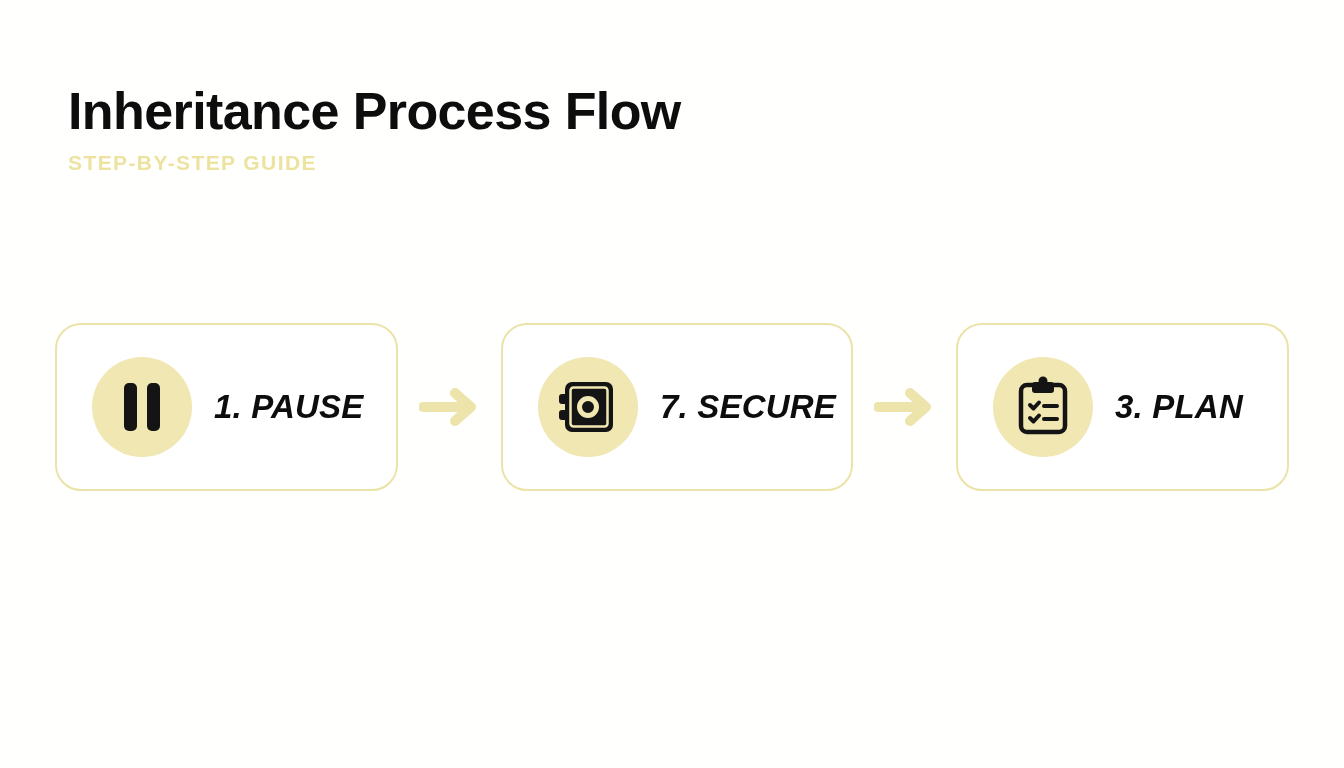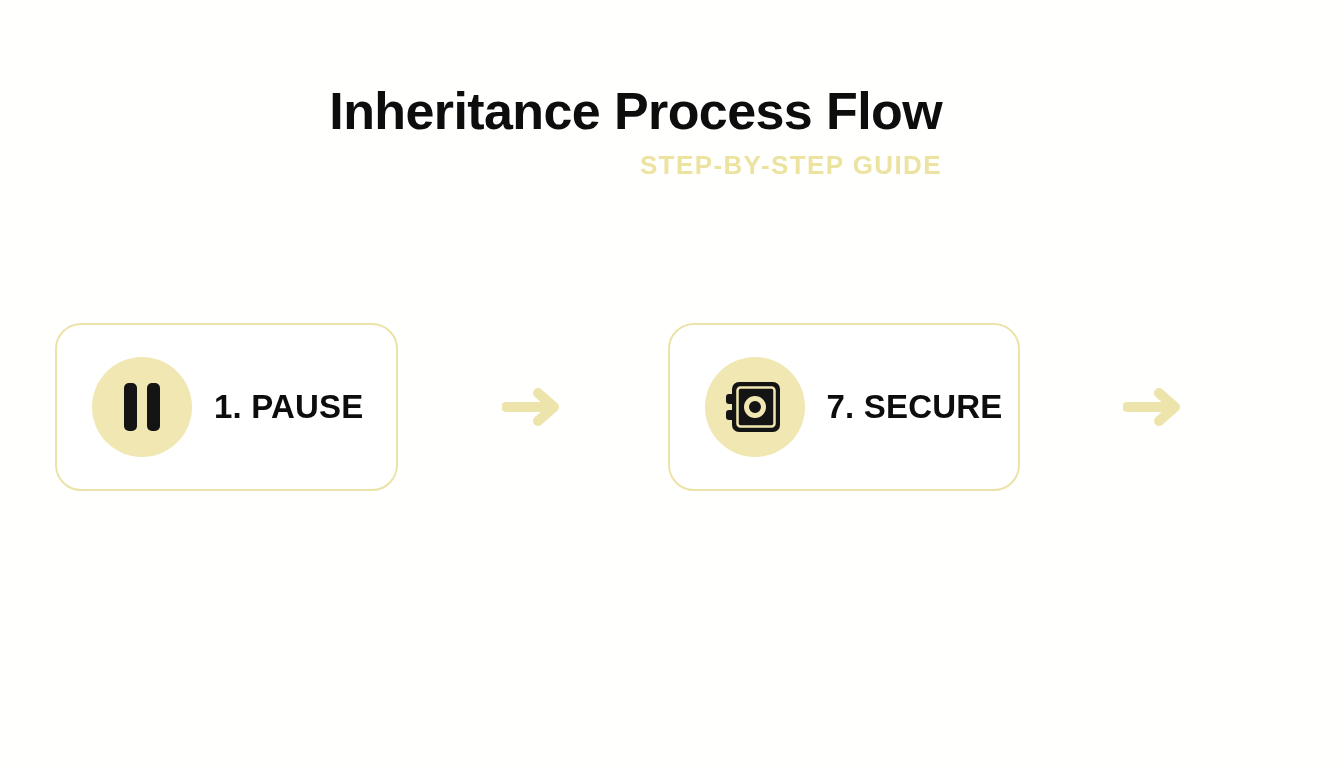--- a/index.html
+++ b/index.html
@@ -11,37 +11,36 @@
     height: 768px;
     background: #fffffe;
     font-family: "Liberation Sans", sans-serif;
     overflow: hidden;
     position: relative;
   }
 
   
   #header {
     position: absolute;
-    left: 42px;
+    left: 68px;
     top: 84px;
     width: 900px;
-    text-align: right;
   }
   #page-title {
     font-size: 52px;
     font-weight: bold;
     color: #0d0d0d;
     letter-spacing: -0.6px;
     line-height: 1.05;
     margin: 0;
     white-space: nowrap;
   }
   #page-subtitle {
     margin: 12px 0 0 0;
-    font-size: 26px;
+    font-size: 21px;
     font-weight: bold;
     color: #ece3a0;
     letter-spacing: 1.4px;
     text-transform: uppercase;
     line-height: 1.1;
     white-space: nowrap;
   }
 
   
   #flow-row {
@@ -59,20 +58,21 @@
     height: 168px;
     box-sizing: border-box;
     background: #ffffff;
     border: 2px solid #ece3a8;
     border-radius: 26px;
     display: flex;
     flex-direction: row;
     align-items: center;
     padding-left: 35px;
     flex: 0 0 auto;
+    font-style: italic;
   }
   .step-card.card-1 { width: 343px; }
   .step-card.card-2 { width: 352px; }
   .step-card.card-3 { width: 333px; }
 
   .icon-badge {
     width: 100px;
     height: 100px;
     border-radius: 50%;
     background: #f0e7b3;
@@ -145,14 +145,32 @@
     <div class="step-label">7. SECURE</div>
   </div>
 
   <div class="flow-arrow">
     <svg width="62" height="40" viewBox="0 0 62 40">
       <path d="M4 20 H44" stroke="#ede4ab" stroke-width="10" stroke-linecap="round" fill="none"></path>
       <path d="M36 6 L52 20 L36 34" stroke="#ede4ab" stroke-width="10" stroke-linecap="round" stroke-linejoin="round" fill="none"></path>
     </svg>
   </div>
 
+  <div class="step-card card-3">
+    <div class="icon-badge">
+      <svg width="58" height="62" viewBox="0 0 58 62">
+
+        <path d="M20 9 H13 a6 6 0 0 0 -6 6 V50 a6 6 0 0 0 6 6 H45 a6 6 0 0 0 6 -6 V15 a6 6 0 0 0 -6 -6 H38" fill="none" stroke="#141414" stroke-width="4.5" stroke-linecap="round"></path>
+
+        <rect x="18" y="6" width="22" height="11" rx="3" fill="#141414"></rect>
+        <circle cx="29" cy="5" r="4.5" fill="#141414"></circle>
+
+        <path d="M16 29 L19.5 32.5 L25 26.5" fill="none" stroke="#141414" stroke-width="4" stroke-linecap="round" stroke-linejoin="round"></path>
+        <path d="M30 30 H43" stroke="#141414" stroke-width="4" stroke-linecap="round"></path>
+
+        <path d="M16 42 L19.5 45.5 L25 39.5" fill="none" stroke="#141414" stroke-width="4" stroke-linecap="round" stroke-linejoin="round"></path>
+        <path d="M30 43 H43" stroke="#141414" stroke-width="4" stroke-linecap="round"></path>
+      </svg>
+    </div>
+    <div class="step-label">3. PLAN</div>
+  </div>
 
 </div>
 
 </body></html>

